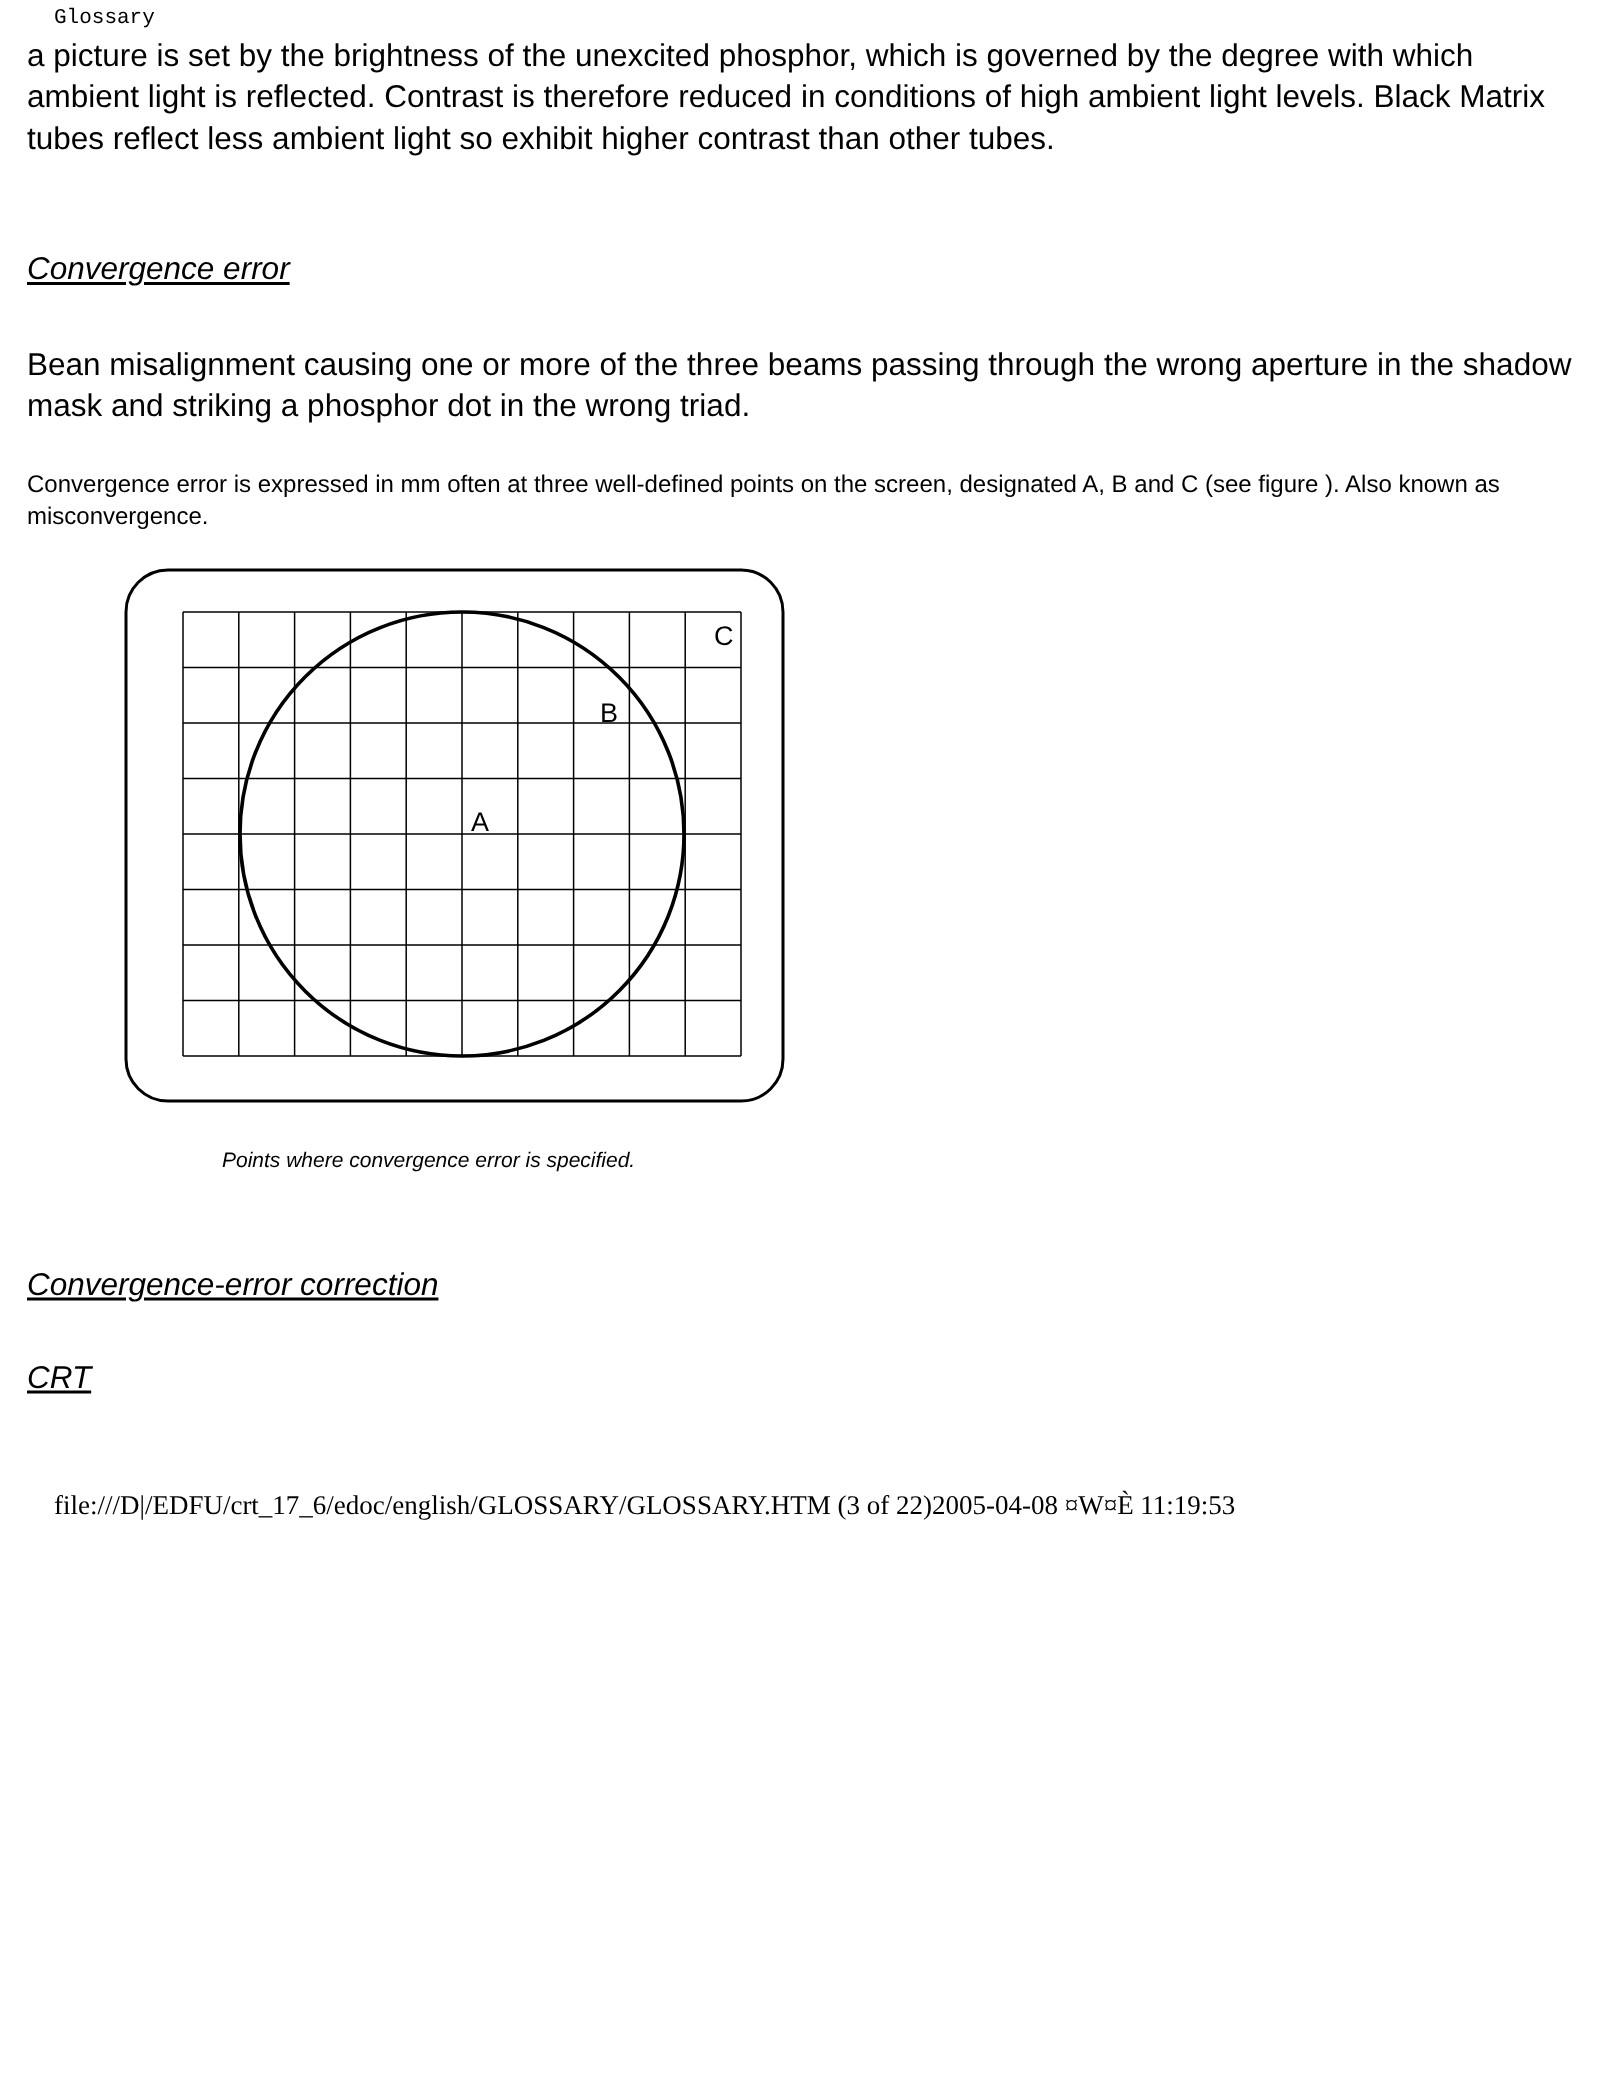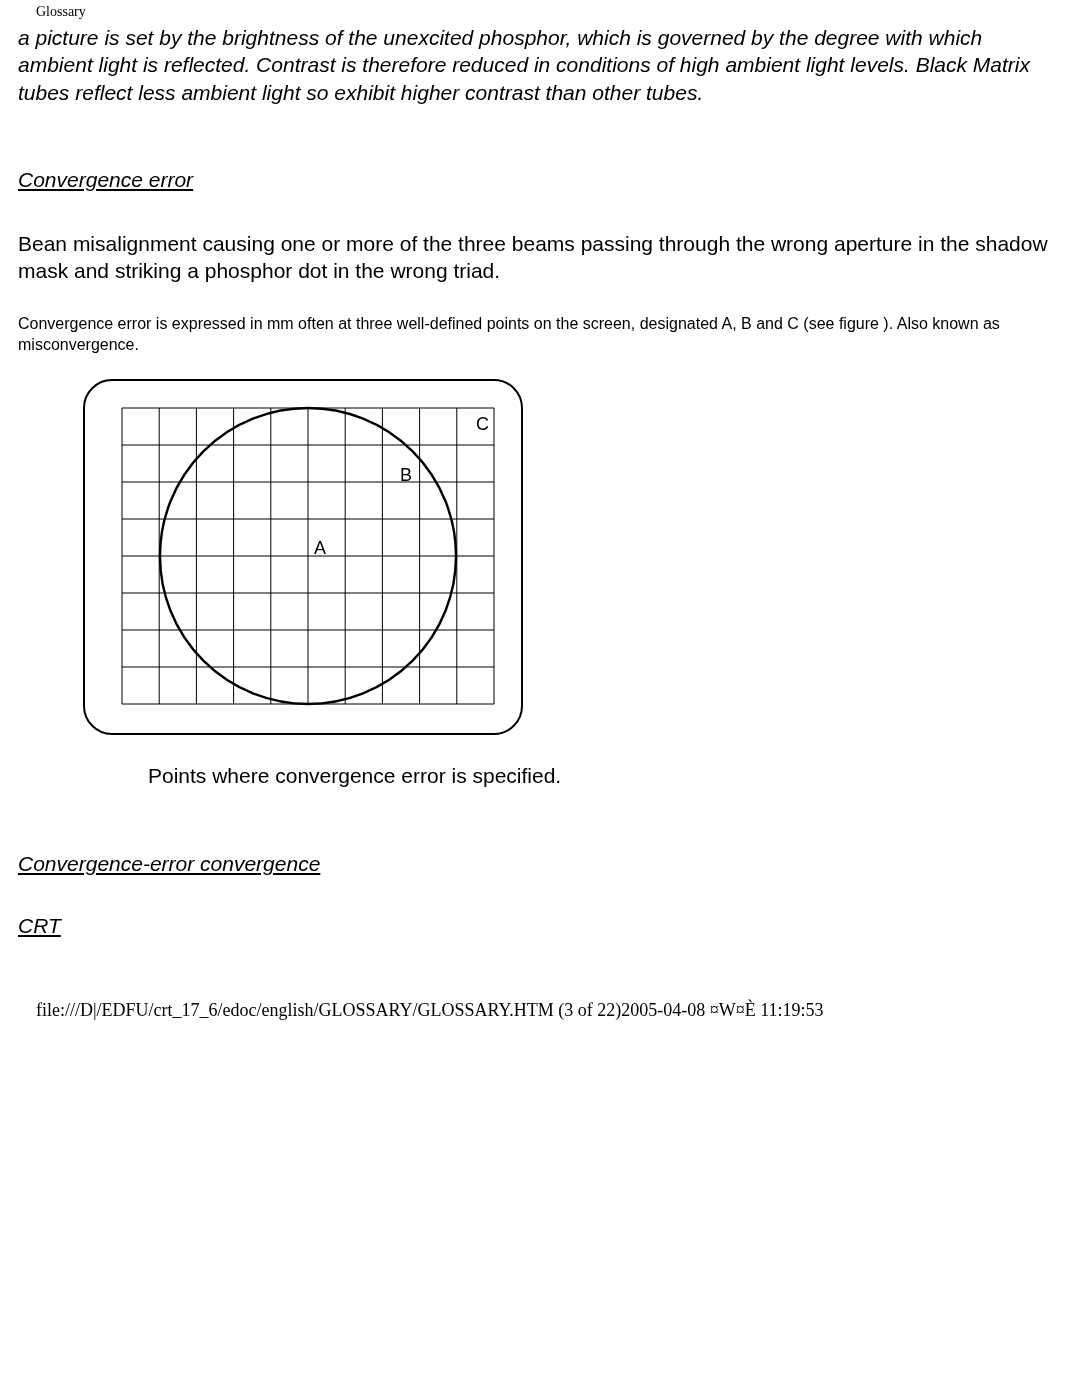--- a/index.html
+++ b/index.html
@@ -4,32 +4,31 @@
 <style>
   body {
     margin: 0;
     padding: 0;
     font-family: Arial, Helvetica, sans-serif;
     background: #fff;
     color: #000;
     width: 1080px;
   }
   .header-small {
-    font-family: Liberation Serif, serif;
+    font-family: Liberation Mono, monospace;
     font-size: 14px;
     padding: 4px 0 0 36px;
   }
   .content {
     padding: 4px 18px 0 18px;
   }
   .para {
     font-size: 21px;
     line-height: 1.3;
     margin-bottom: 62px;
-    font-style: italic;
   }
   .term-heading {
     font-size: 21px;
     font-style: italic;
     margin-bottom: 38px;
     text-decoration: underline;
   }
   .para2 {
     font-size: 21px;
     line-height: 1.3;
@@ -37,21 +36,22 @@
   }
   .para3 {
     font-size: 16px;
     line-height: 1.3;
     margin-bottom: 22px;
   }
   .figure-wrap {
     margin: 0 0 24px 64px;
   }
   .figure-caption {
-    font-size: 21px;
+    font-size: 14px;
+    font-style: italic;
     margin: 0 0 64px 130px;
   }
   .footer {
     font-family: "Times New Roman", Times, serif;
     font-size: 18px;
     padding: 62px 0 0 36px;
   }
 </style>
 </head>
 <body>
@@ -105,20 +105,20 @@
 
         <text x="232" y="176" font-family="Arial" font-size="18">A</text>
         <text x="318" y="103" font-family="Arial" font-size="18">B</text>
         <text x="394" y="52" font-family="Arial" font-size="18">C</text>
       </g>
     </svg>
   </div>
 
   <div class="figure-caption">Points where convergence error is specified.</div>
 
-  <div class="term-heading">Convergence-error convergence</div>
+  <div class="term-heading">Convergence-error correction</div>
 
 
   <div class="term-heading" style="margin-bottom:0;">CRT</div>
 
 </div>
 
 <div class="footer">file:///D|/EDFU/crt_17_6/edoc/english/GLOSSARY/GLOSSARY.HTM (3 of 22)2005-04-08 ¤W¤È 11:19:53</div>
 
 </body></html>

